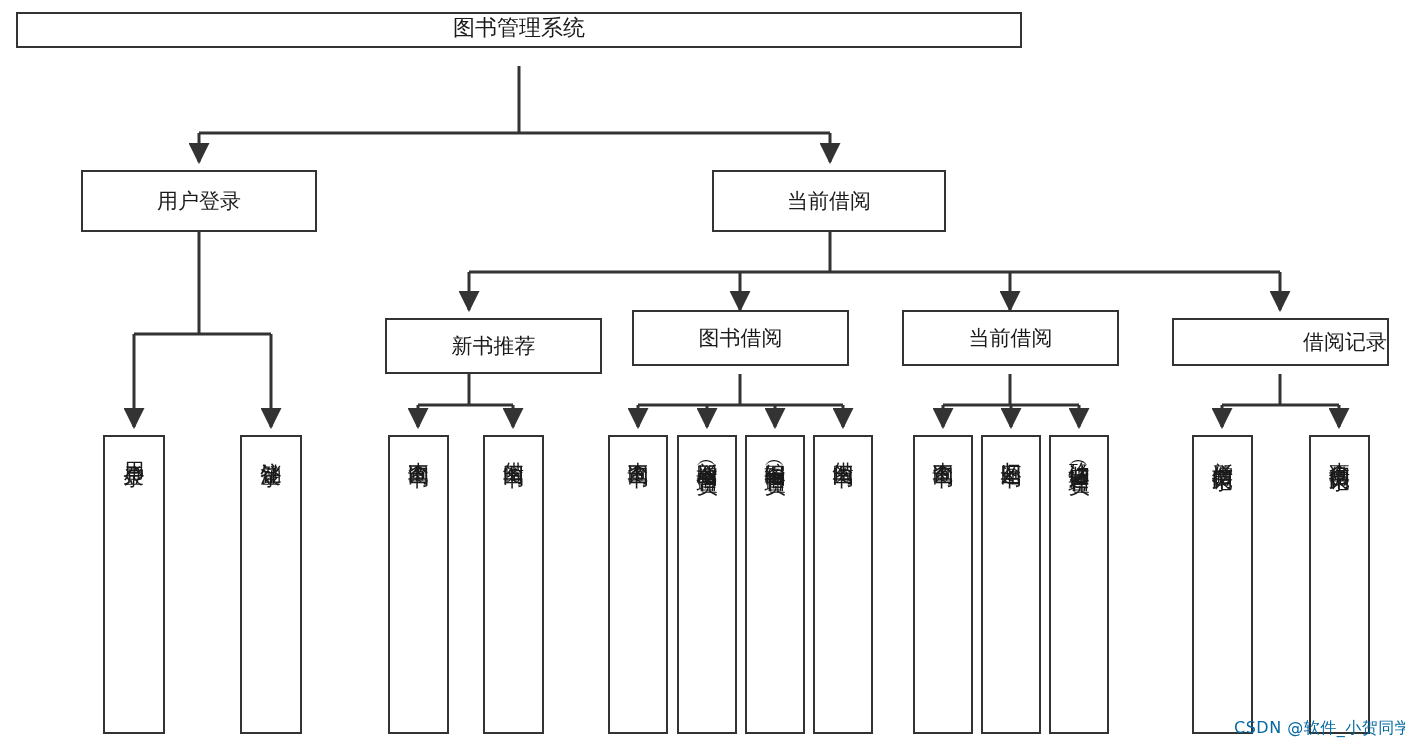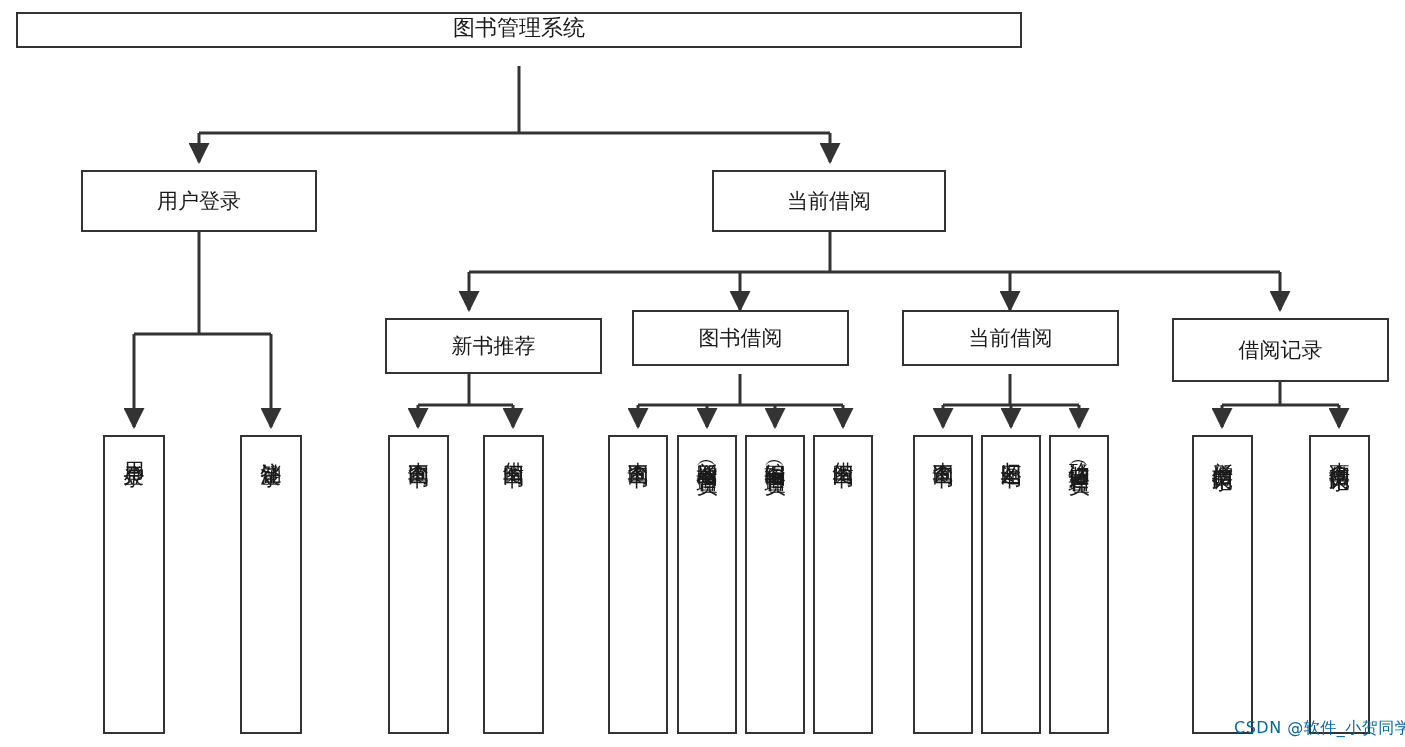--- a/index.html
+++ b/index.html
@@ -136,21 +136,21 @@
 
   <div class="node horizontal" style="left:361px; top:318px; width:217px; height:56px;margin-left:24px;">
     <span class="label">新书推荐</span>
   </div>
   <div class="node horizontal" style="left:632px; top:310px; width:217px; height:56px;">
     <span class="label">图书借阅</span>
   </div>
   <div class="node horizontal" style="left:902px; top:310px; width:217px; height:56px;">
     <span class="label">当前借阅</span>
   </div>
-  <div class="node horizontal" style="left:1172px; top:318px; width:217px; height:64px;">
+  <div class="node horizontal" style="left:1172px; top:318px; width:217px; height:48px;justify-content:flex-end;">
     <span class="label">借阅记录</span>
   </div>
 
   <div class="node vertical" style="left:103px; top:435px; width:62px; height:299px;">
     <span class="label">用户登录</span>
   </div>
   <div class="node vertical" style="left:240px; top:435px; width:62px; height:299px;">
     <span class="label">注销登录</span>
   </div>
   <div class="node vertical" style="left:388px; top:435px; width:61px; height:299px;">

